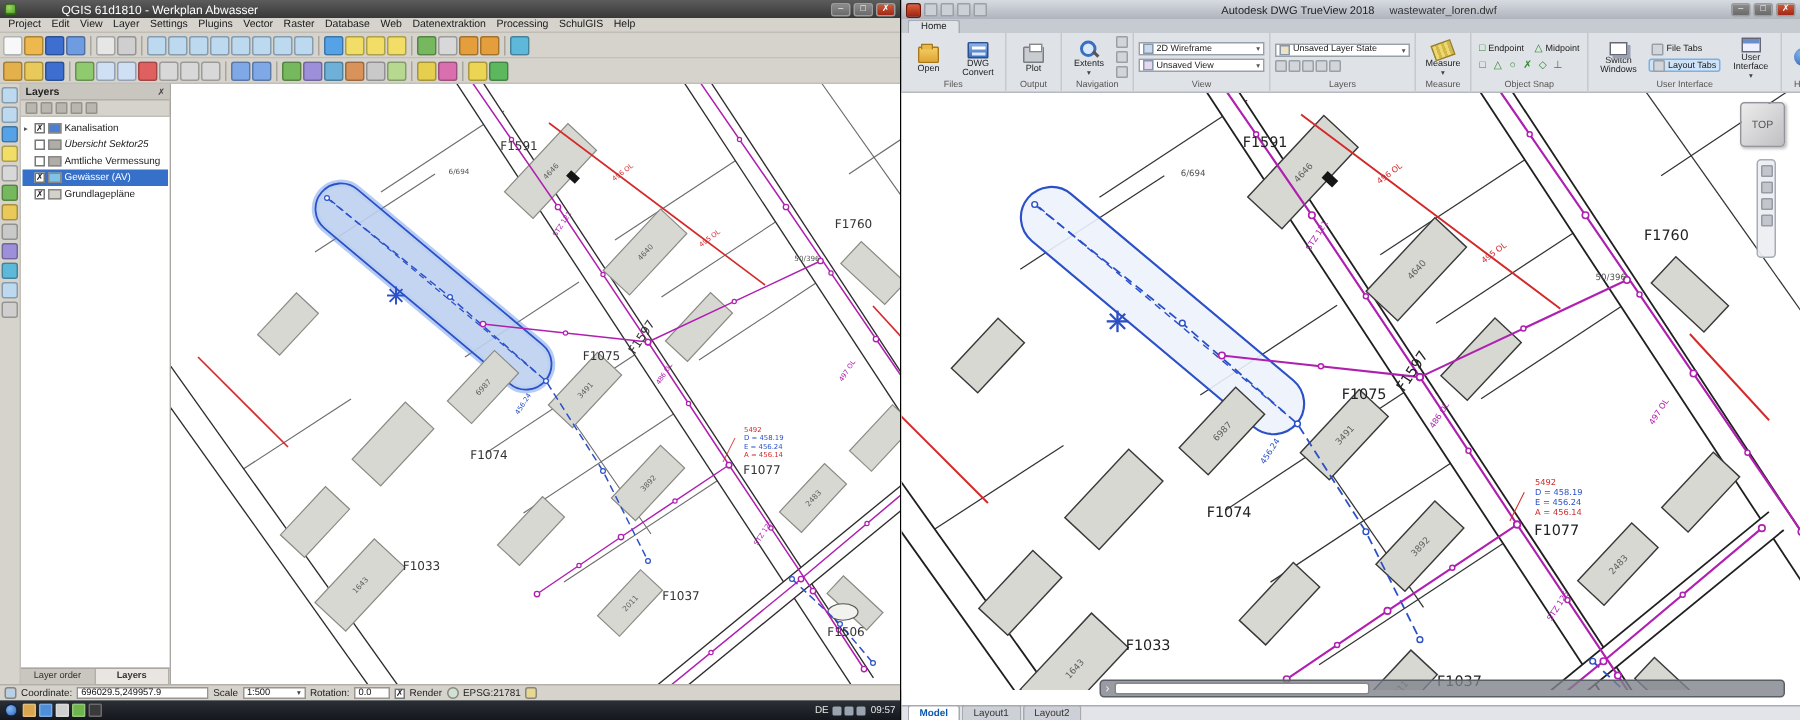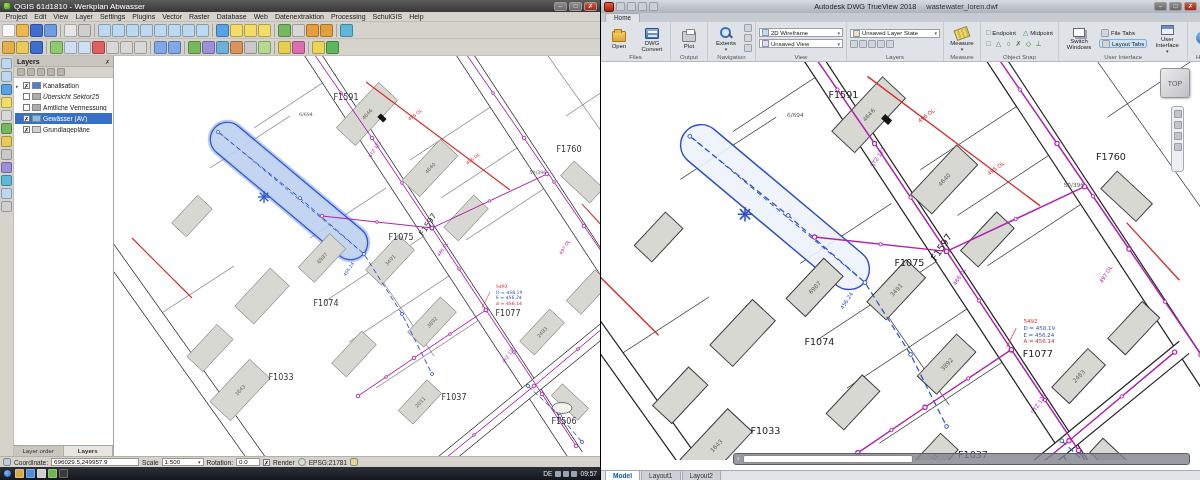--- a/index.html
+++ b/index.html
@@ -6,21 +6,21 @@
   html,body { width:1200px; height:480px; }
   body { background:#000; font-family:"Liberation Sans",sans-serif; overflow:hidden; position:relative; }
 
   #monitor-left { position:absolute; left:0; top:0; width:600px; height:480px; }
   #monitor-right { position:absolute; left:600px; top:0; width:600px; height:480px; border-left:1px solid #000; }
 
   
   .qgis-window { position:absolute; left:0; top:0; right:0; bottom:13px; display:flex; flex-direction:column; background:#d6d2cc; }
   .qgis-title { height:12px; background:linear-gradient(#5c5c5c,#383838); display:flex; align-items:center; padding:0 3px; gap:3px; flex:0 0 auto; }
   .app-ico { width:8px; height:8px; background:radial-gradient(circle at 35% 35%, #9fd95f, #4e9a2a); border-radius:2px; border:1px solid #2f6b16; }
-  .qgis-title .t { font-size:8px; color:#fff; flex:1; white-space:nowrap; overflow:hidden; }
+  .qgis-title .t { font-size:8px; color:#fff; flex:1; white-space:nowrap; overflow:hidden;margin-left:27px; }
   .winbtn { width:13px; height:9px; background:linear-gradient(#8c8c8c,#6a6a6a); border:1px solid #9c9c9c; color:#fff; font-size:6px; line-height:7px; text-align:center; border-radius:2px; }
   .winbtn.close { background:linear-gradient(#d05a3a,#a02818); }
 
   .qgis-menubar { height:10px; background:#d6d2cc; display:flex; align-items:center; padding:0 2px; border-bottom:1px solid #c0bcb6; flex:0 0 auto; }
   .menu-item { font-size:7px; color:#1a1a1a; padding:0 3.5px; white-space:nowrap; }
 
   .tb-row { height:17px; background:#d6d2cc; display:flex; align-items:center; padding:0 2px; gap:1px; border-bottom:1px solid #c2beb8; flex:0 0 auto; }
   .tb-ico { width:13px; height:13px; border-radius:2px; border:1px solid rgba(0,0,0,.28); flex:0 0 auto; }
   .tb-sep { width:1px; height:13px; background:#a8a49e; margin:0 2px; flex:0 0 auto; }
 

